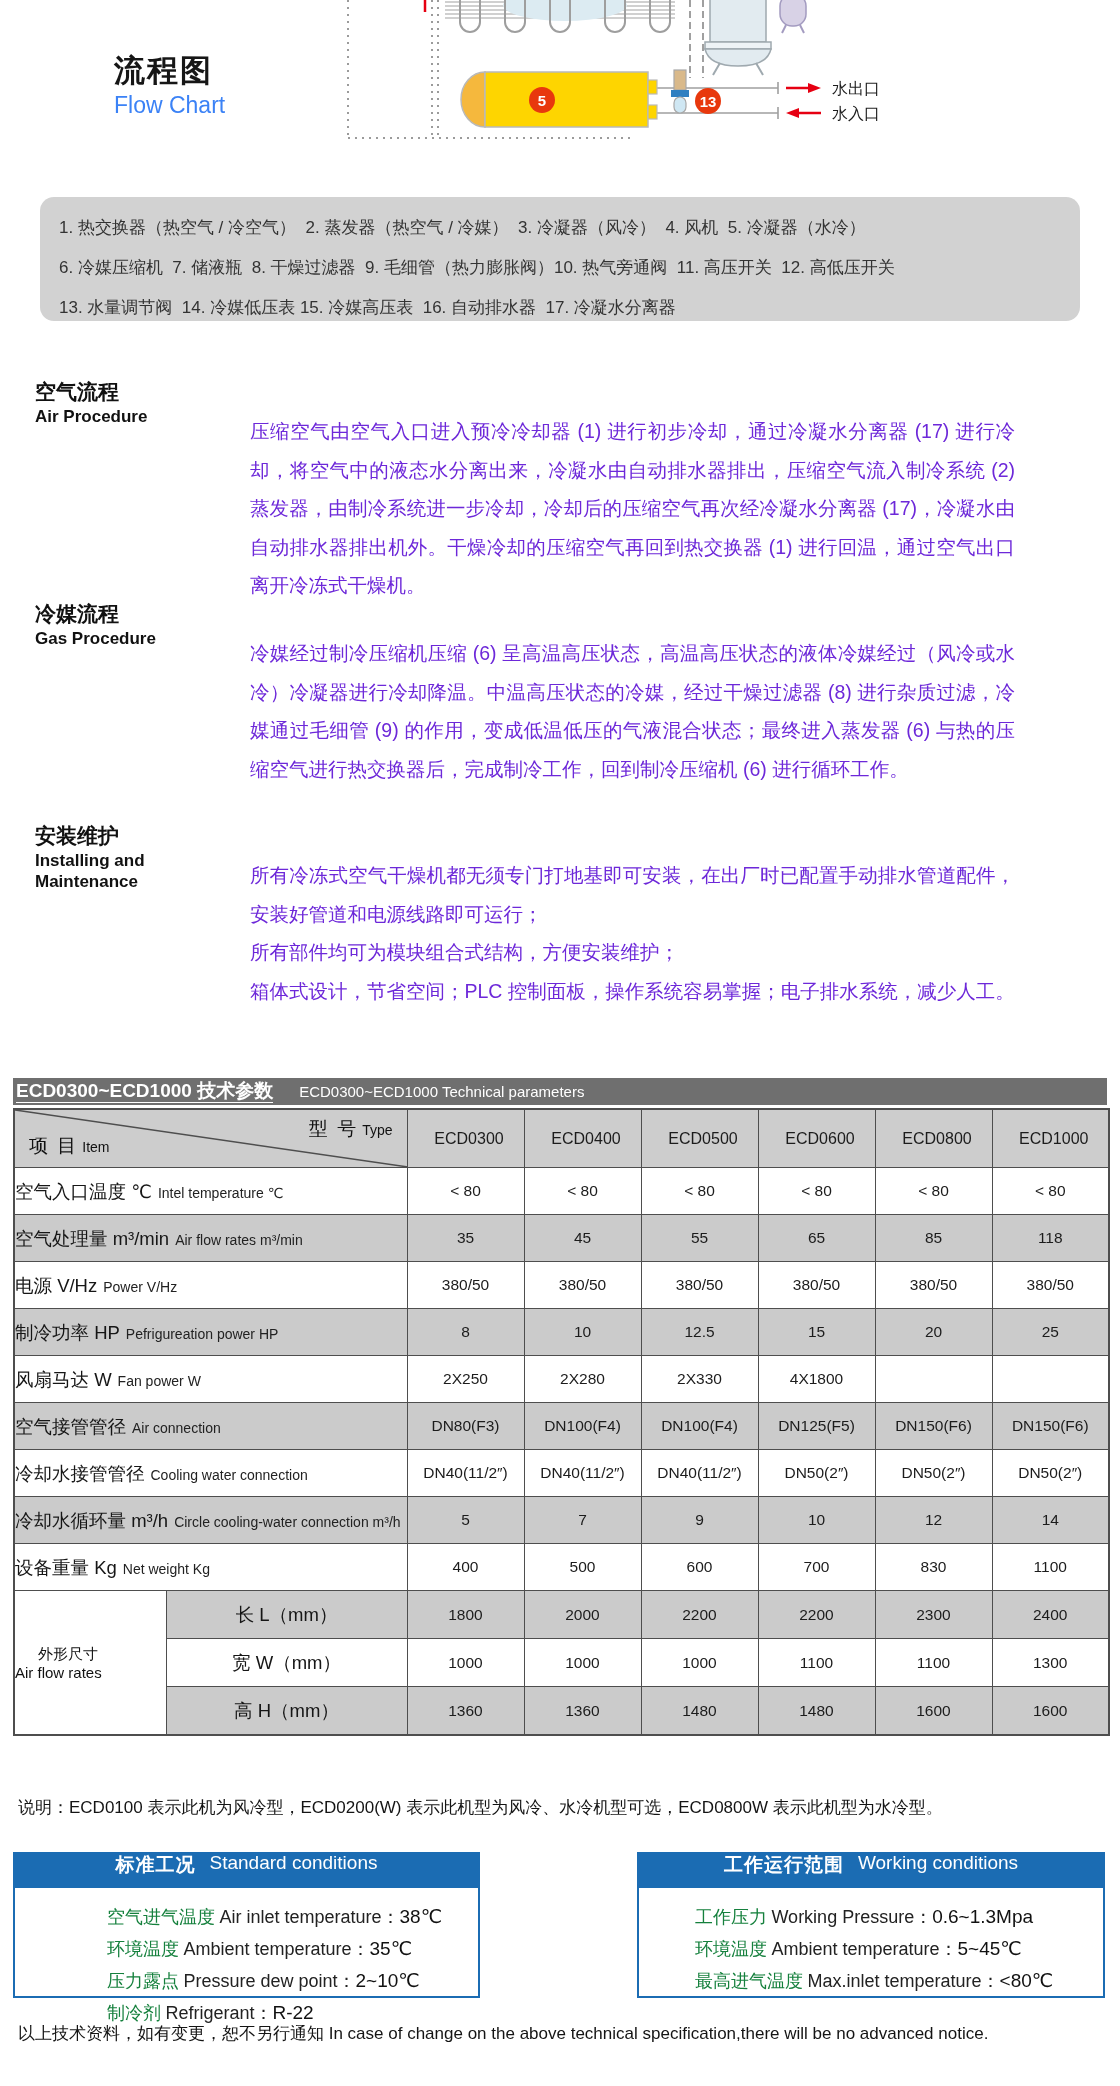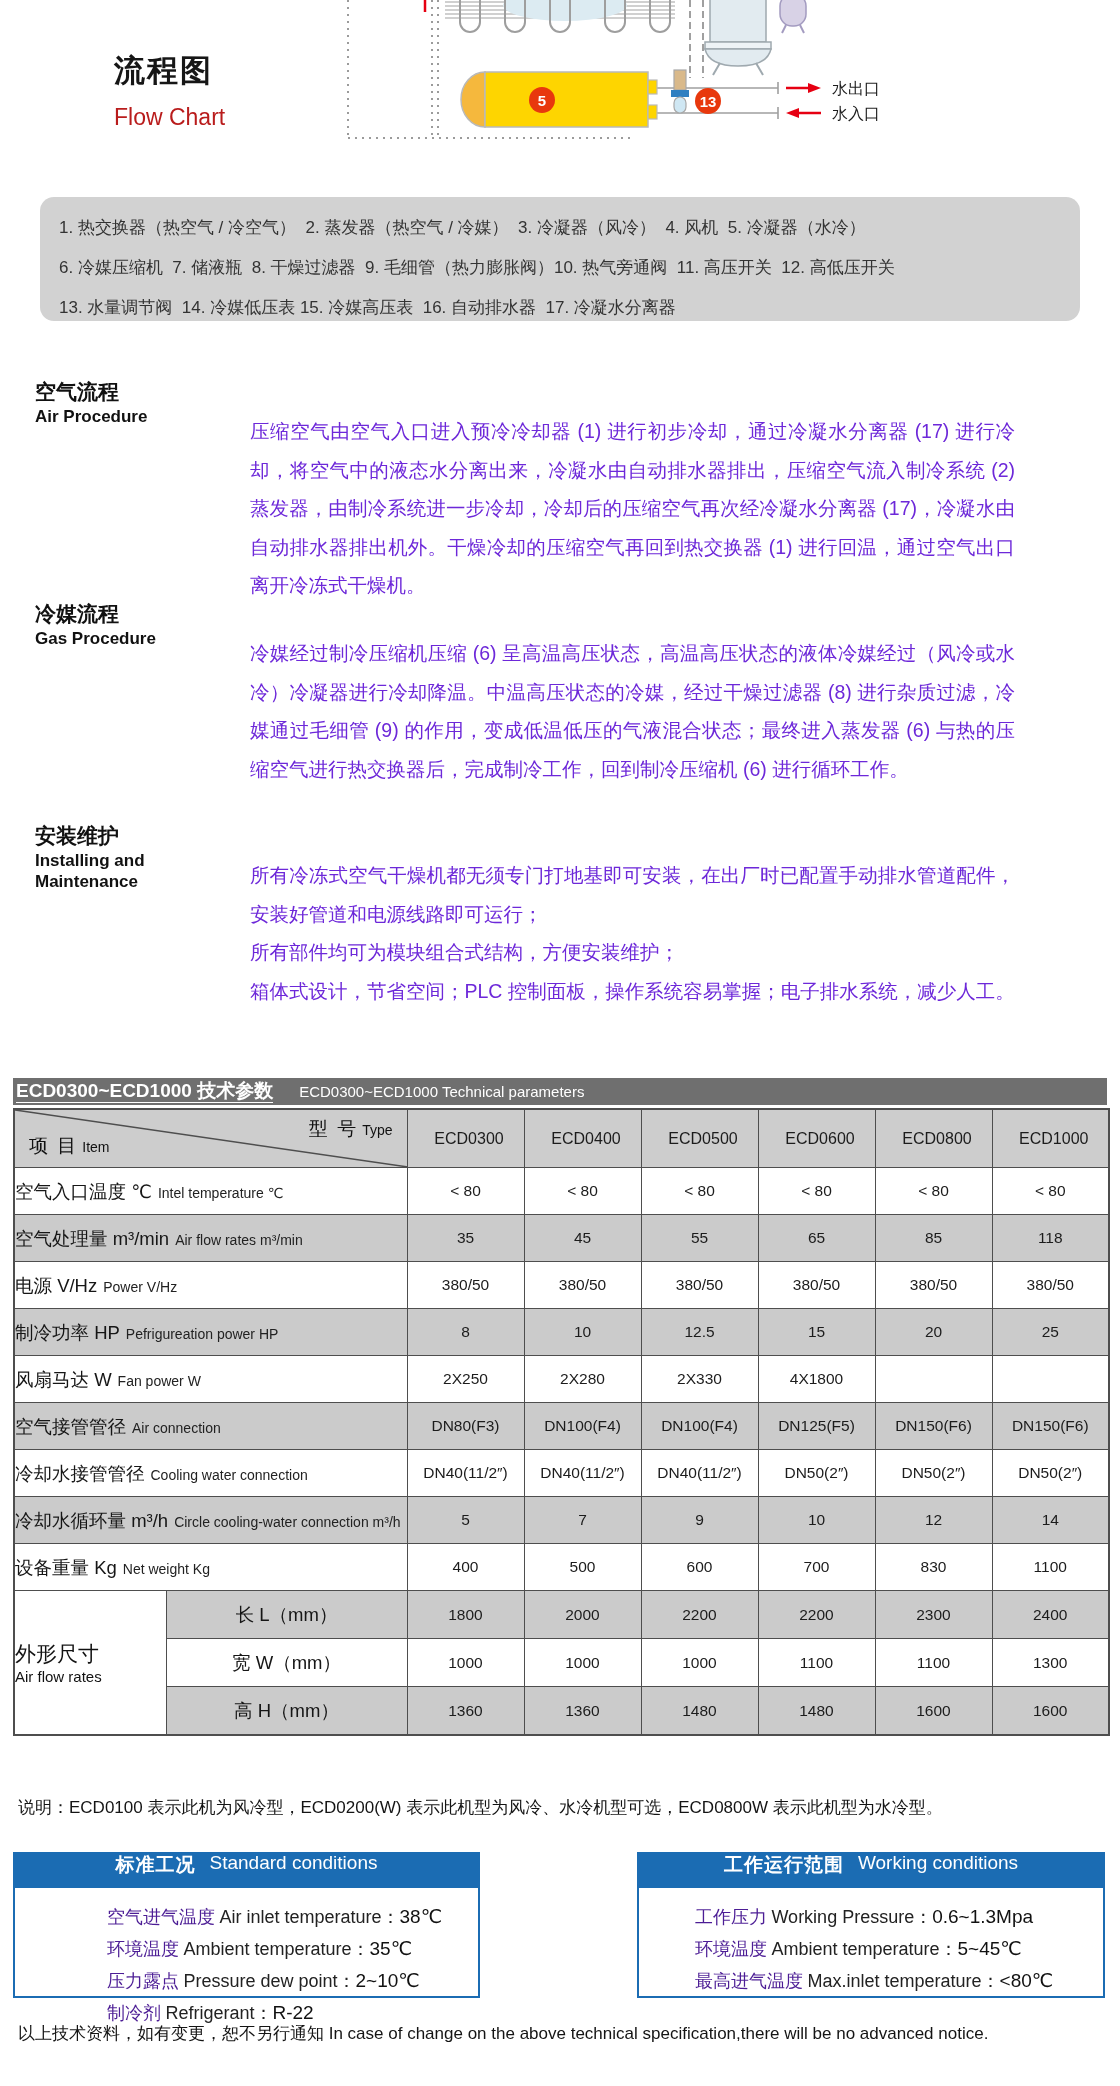--- a/index.html
+++ b/index.html
@@ -2,21 +2,21 @@
 <html><head>
 <meta charset="utf-8">
 <style>
   html,body{margin:0;padding:0;background:#fff;}
   .page{position:relative;width:1120px;height:2086px;background:#fff;overflow:hidden;
         font-family:"Liberation Sans","DejaVu Sans",sans-serif;color:#111;}
 
   
   .flow-title{position:absolute;left:114px;top:50px;}
   .flow-title .zh{font-size:31px;font-weight:bold;letter-spacing:2px;color:#161616;}
-  .flow-title .en{font-size:23px;color:#b91c1c;margin-top:12px;}
+  .flow-title .en{font-size:23px;color:#3b82f6;margin-top:0;}
   .flowchart{position:absolute;left:330px;top:0;}
   .flowlabel{font-size:16px;fill:#1c1c1c;}
   .badgetxt{font-size:15px;font-weight:bold;fill:#fff;text-anchor:middle;}
 
   
   .legend{position:absolute;left:40px;top:197px;width:1040px;height:124px;background:#d2d2d2;
           border-radius:14px;padding:0;box-sizing:border-box;}
   .legend .ln{white-space:pre;font-size:17px;color:#333;line-height:40px;margin-left:19px;margin-top:0;}
   .legend .ln:first-child{margin-top:11px;}
 
@@ -46,39 +46,39 @@
   td.corner .type{position:absolute;top:6px;right:14px;}
   td.corner .item{position:absolute;bottom:8px;left:14px;}
   td.corner .zh{font-size:19px;letter-spacing:2px;}
   td.corner .en{font-size:14px;margin-left:4px;letter-spacing:0;}
   td.model{text-align:center;font-size:16px;color:#1c1c1c;}
   td.lbl{padding-left:10px;}
   td.lbl .zh{font-size:18.5px;color:#161616;}
   td.lbl .en{font-size:14px;color:#222;margin-left:6px;line-height:1.15;}
   td.val{text-align:center;font-size:15.5px;color:#1c1c1c;}
   td.dimhead{background:#fff !important;padding-left:12px;}
-  td.dimhead .zh{font-size:21px;}
+  td.dimhead .zh{font-size:15px;margin-left:23px;}
   td.dimhead .en{font-size:15px;margin-left:0;}
   td.sublbl{text-align:center;font-size:18.5px;color:#161616;}
 
   .note{position:absolute;left:18px;top:1796px;font-size:17px;color:#141414;}
 
   
   .condbox{position:absolute;top:1852px;}
   .condbox.left{left:13px;width:467px;}
   .condbox.right{left:637px;width:468px;}
   .condhead{height:36px;background:#1b6cb3;color:#fff;display:flex;align-items:flex-start;justify-content:center;}
   .condhead .zh{font-size:19px;font-weight:bold;letter-spacing:1px;}
   .condhead .en{font-size:19px;margin-left:14px;font-weight:normal;}
   .condbody{border:2px solid #1b6cb3;border-top:none;background:#fff;height:110px;box-sizing:border-box;
             padding-top:13px;}
   .condbox.left .condbody{padding-left:92px;}
   .condbox.right .condbody{padding-left:56px;}
   .condline{line-height:31px;white-space:nowrap;}
-  .condline .zh{font-size:18px;color:#4c1d95;}
+  .condline .zh{font-size:18px;color:#15803d;}
   .condline .en{font-size:18px;color:#222;}
   .condline .val{font-size:19px;color:#111;}
 
   .footer{position:absolute;left:18px;top:2022px;font-size:17px;color:#141414;}
 
   
   .dot{stroke:#9b9b9b;stroke-width:2;stroke-dasharray:2 5;fill:none;}
   .dash{stroke:#a0a0a0;stroke-width:2;stroke-dasharray:7 4;fill:none;}
   .pipe{stroke:#9f9f9f;stroke-width:1.6;fill:none;}
   .vessel{fill:#e2ebf0;stroke:#9fa9af;stroke-width:1.5;}

